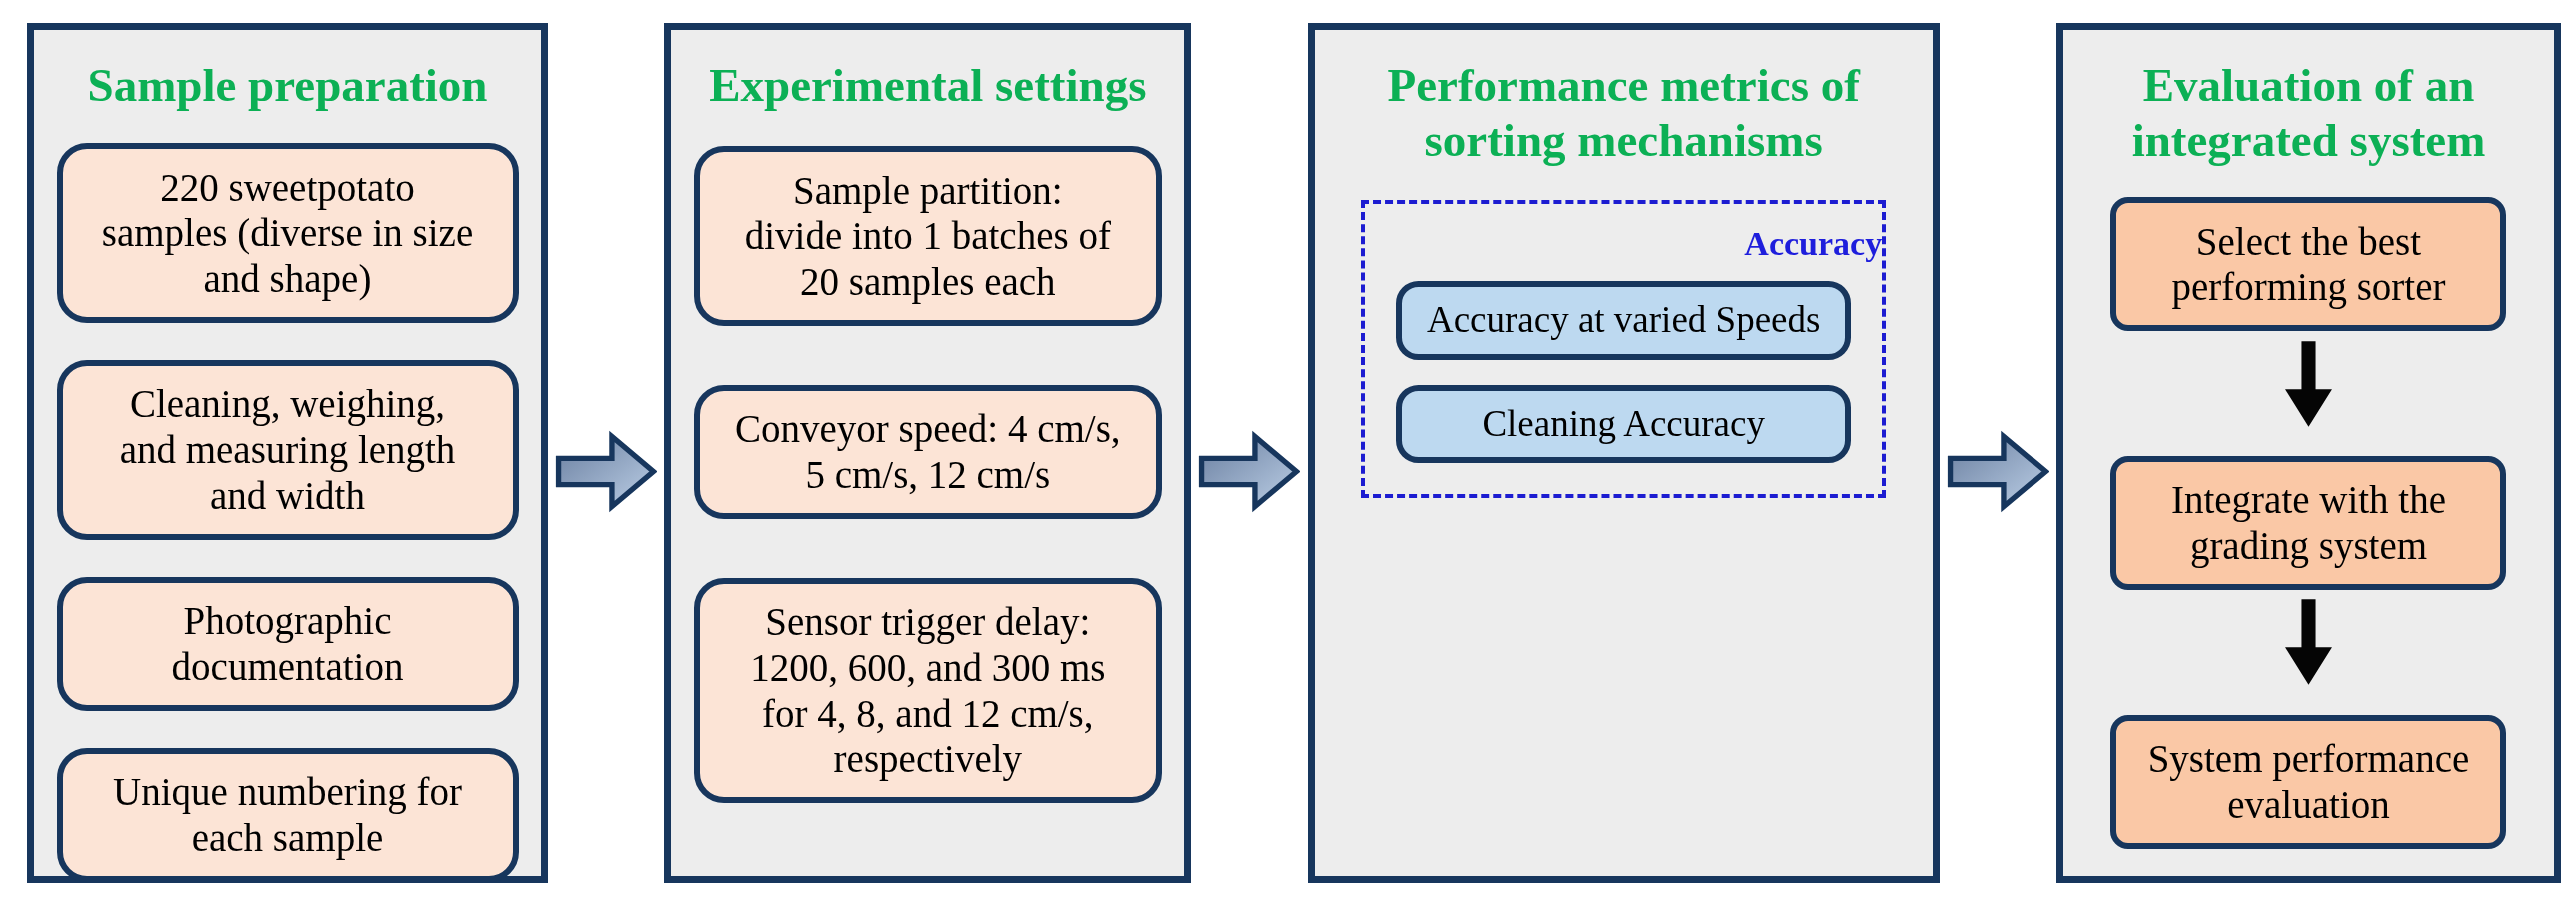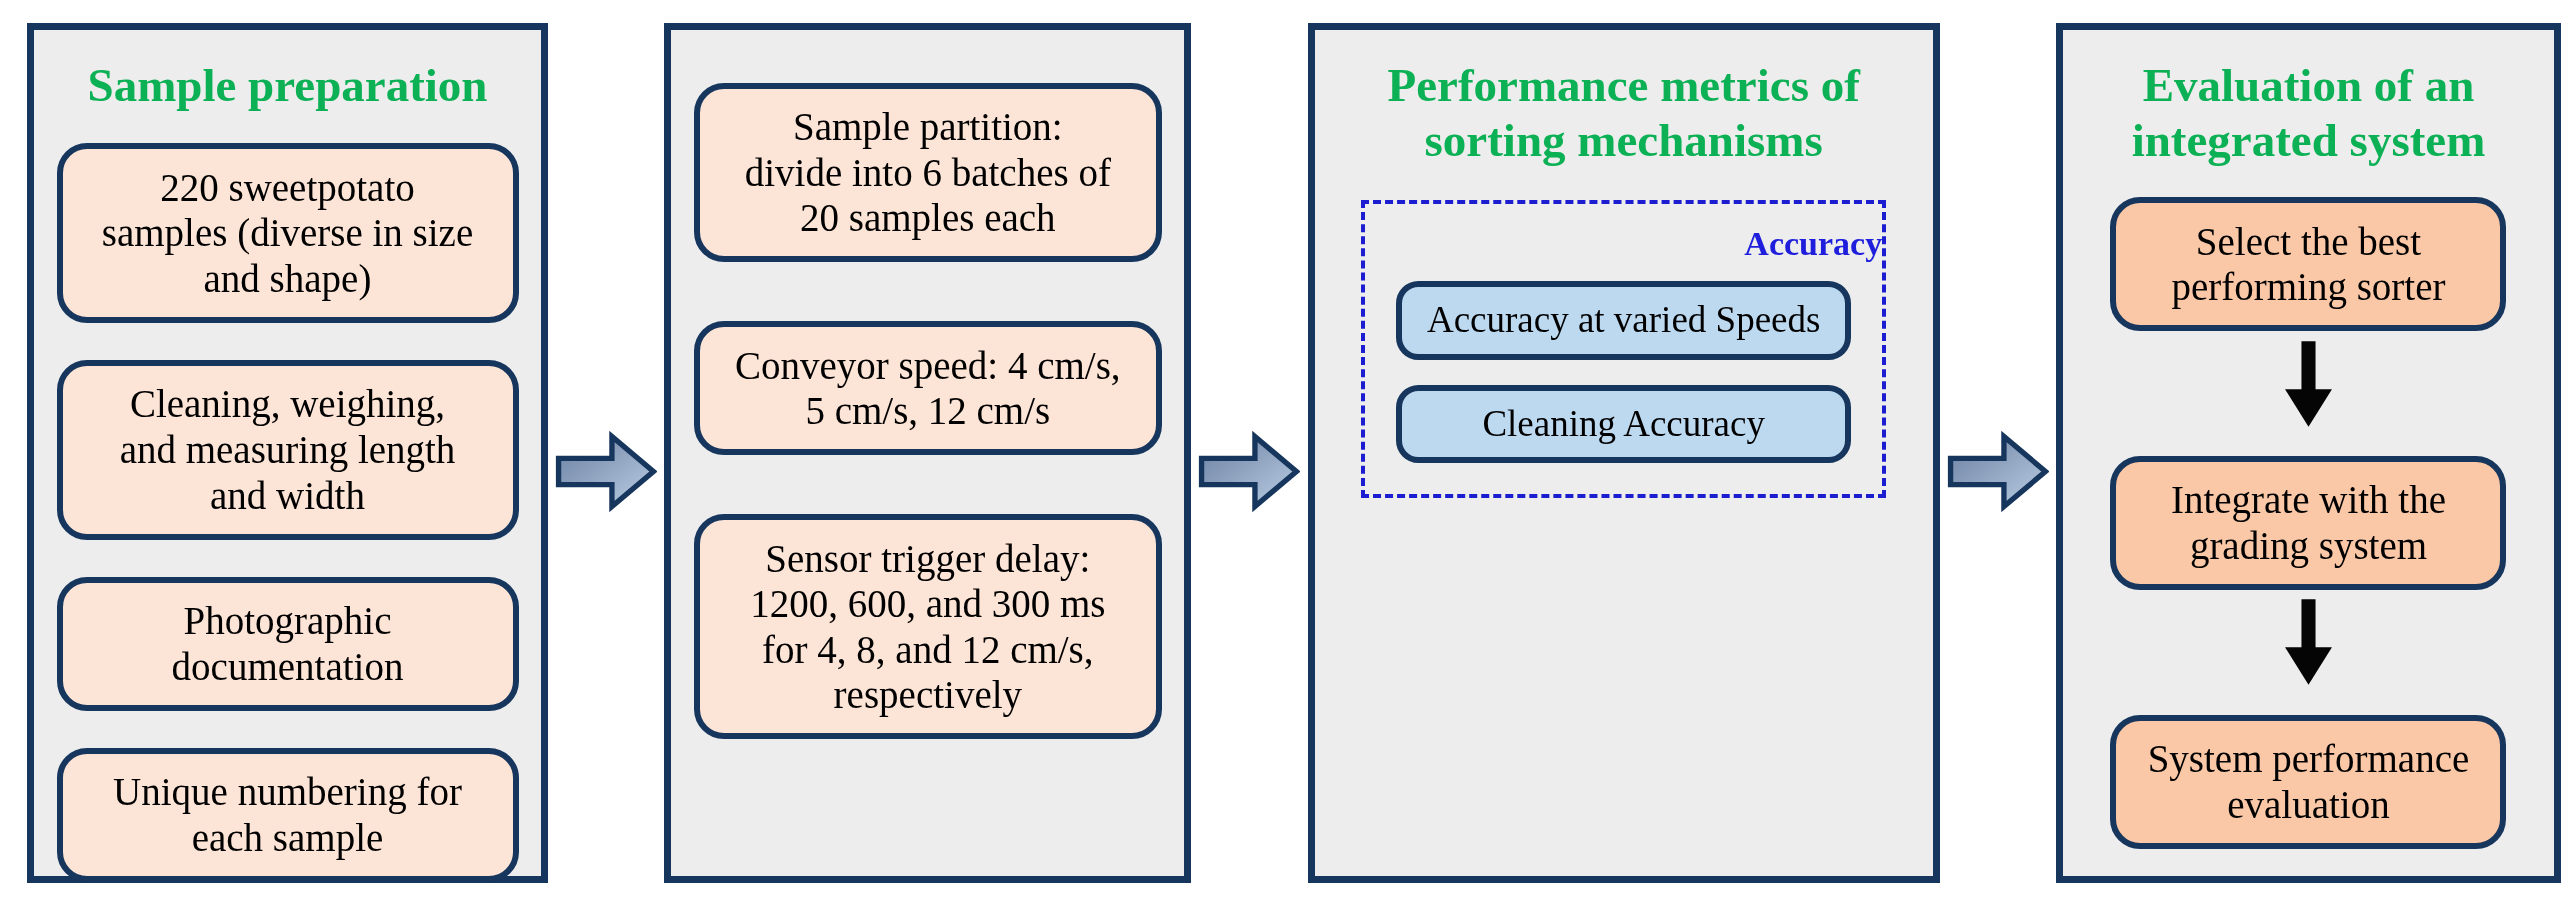--- a/index.html
+++ b/index.html
@@ -30,21 +30,21 @@
   .pre{white-space:pre-line;}
   .pbox{border:6px solid var(--panel-border);display:flex;align-items:center;justify-content:center;text-align:center;color:var(--box-text);}
   .step{background:var(--peach-fill);border-radius:30px;padding:15.4px 18px;font-size:39px;line-height:1.17;margin-top:37px;}
   .p2 .step{margin-top:59px;}
   .p2 .step:first-of-type{margin-top:33px;}
   .p1 .step:first-of-type{margin-top:30px;}
   .dgroup{border:4.2px dashed var(--dash-blue);margin:31px 28.5px 0;padding:12px 0 31px;display:flex;flex-direction:column;}
   .sub{margin:8.3px 0 0;text-align:right;color:var(--subtitle-blue);font-weight:bold;font-size:34px;line-height:1.15;}
   .metric{background:var(--lightblue-fill);border-radius:22.5px;padding:12px 8px;font-size:37px;line-height:1.15;margin:25px 31px 0;}
   .metric:first-of-type{margin-top:18px;}
-  .p4 .step{background:var(--salmon-fill);border-radius:30px;margin:28.5px 25px 0;}
+  .p4 .step{background:var(--salmon-fill);border-radius:18px;margin:28.5px 25px 0;}
   .darrow{display:flex;justify-content:center;margin:8.3px 0 0;}
   .darrow svg{width:55px;height:88px;display:block;}
   .gap{flex:1 1 auto;display:flex;align-items:center;justify-content:center;}
   .gap svg{width:102px;height:89px;margin-top:38px;display:block;}
   .defs{position:absolute;width:0;height:0;}
 </style>
 </head>
 <body>
 
 <svg class="defs" aria-hidden="true">
@@ -81,23 +81,24 @@
       </div>
     </section>
 
     <div class="gap">
       <svg viewBox="0 0 172 150">
         <path d="M6 53 H96 V16 L166 75 L96 134 V97 H6 Z" fill="url(#flowGrad)" stroke="var(--panel-border)" stroke-width="9" stroke-linejoin="miter"></path>
       </svg>
     </div>
 
     <section class="panel p2">
+      <h2 class="panel-title">Experimental settings</h2>
       <div class="pbox step">
         <span class="pre">Sample partition:
-divide into 6 batches of
+divide into 1 batches of
 20 samples each</span>
       </div>
       <div class="pbox step">
         <span class="pre">Conveyor speed: 4 cm/s,
 5 cm/s, 12 cm/s</span>
       </div>
       <div class="pbox step">
         <span class="pre">Sensor trigger delay:
 1200, 600, and 300 ms
 for 4, 8, and 12 cm/s,

